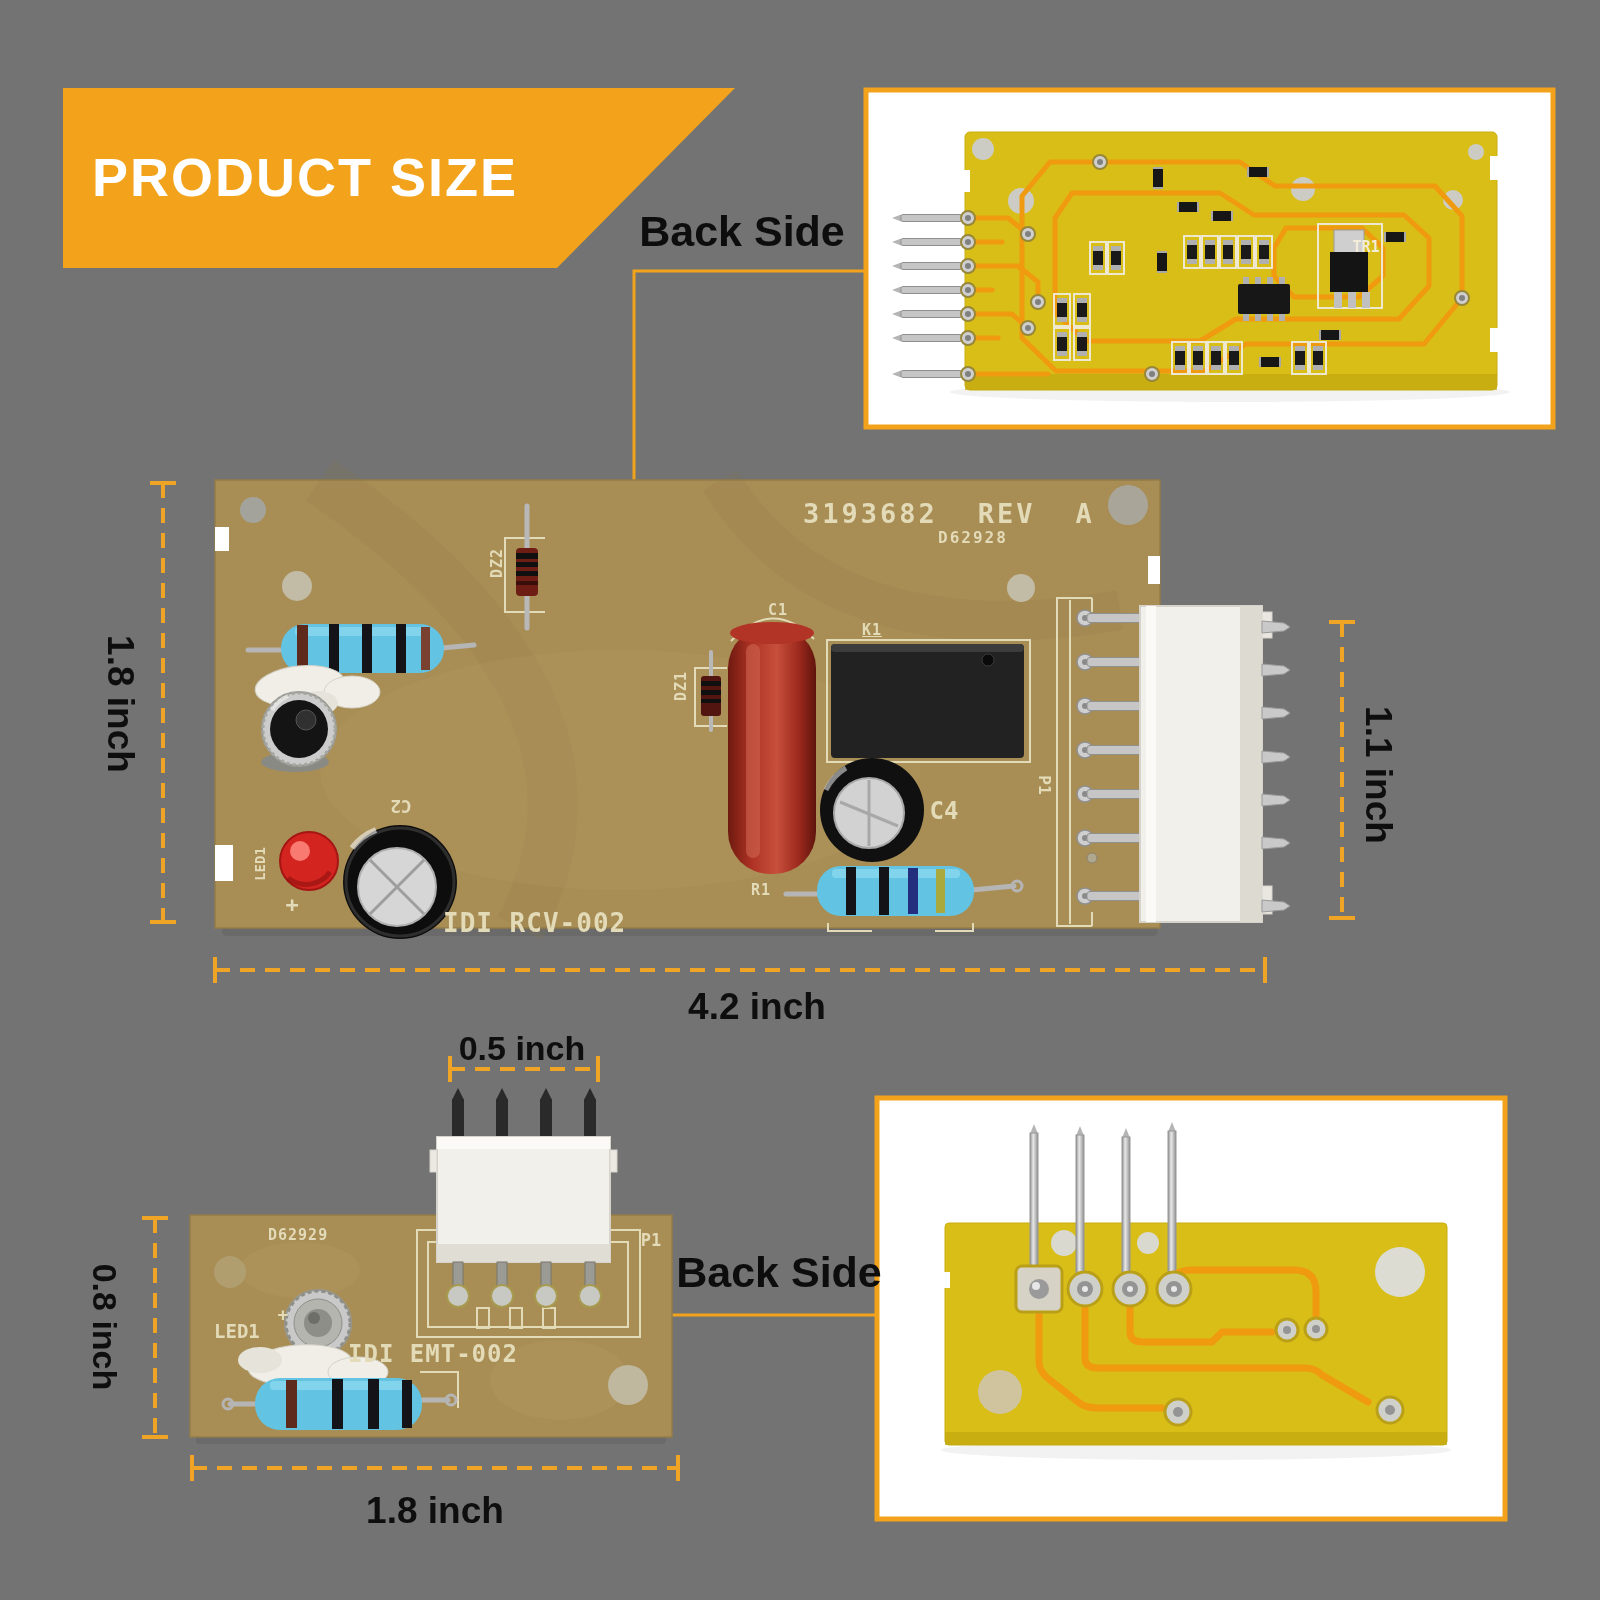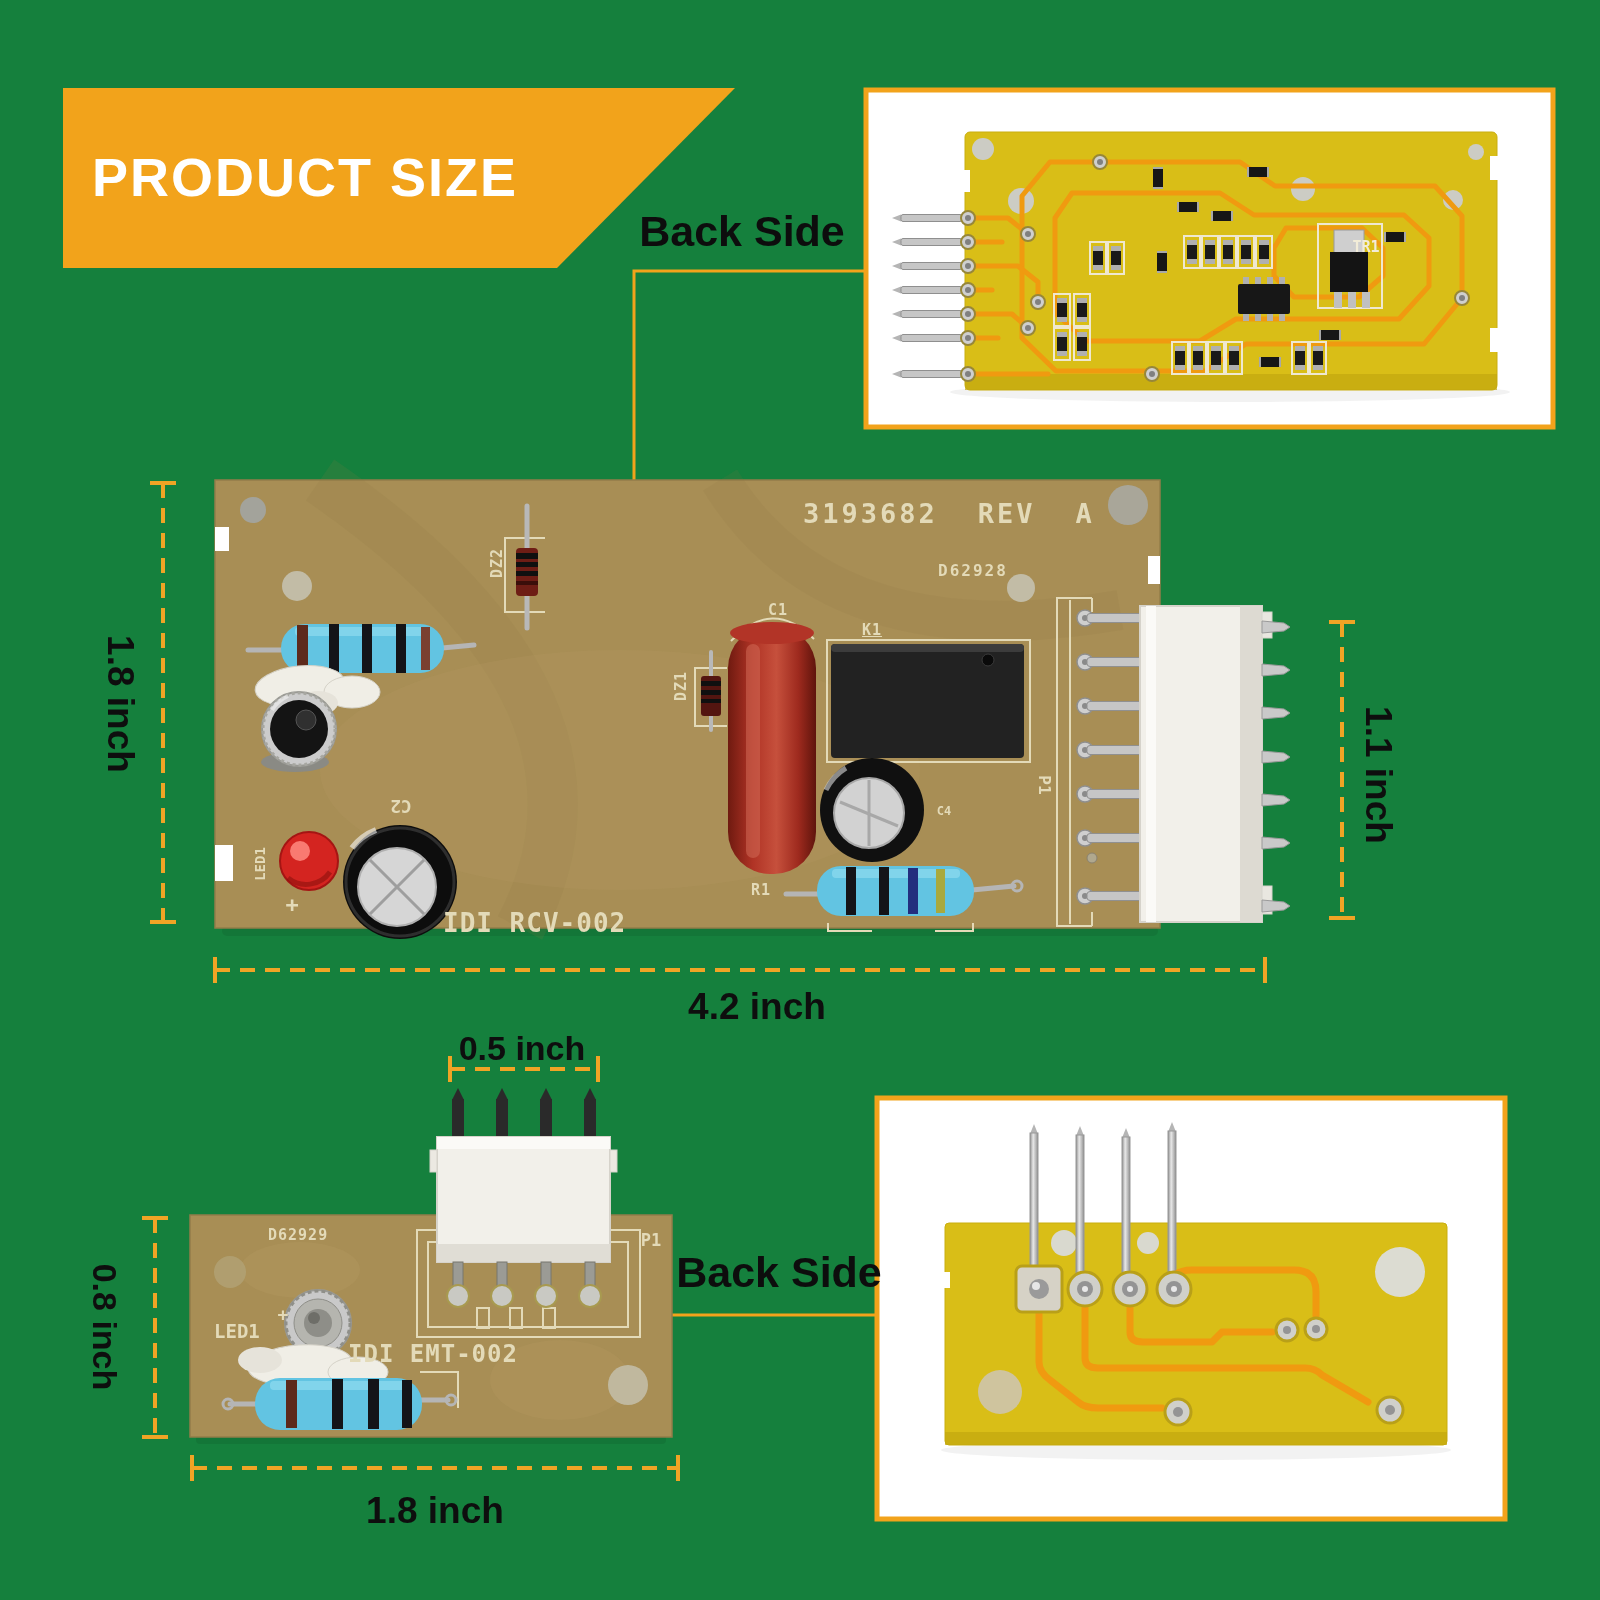--- a/index.html
+++ b/index.html
@@ -1,16 +1,16 @@
 <!DOCTYPE html>
 <html><head>
 <meta charset="utf-8">
 <style>
   html,body{margin:0;padding:0;background:#fff;}
-  #stage{position:relative;width:1600px;height:1600px;background:#15803d;overflow:hidden;
+  #stage{position:relative;width:1600px;height:1600px;background:#737373;overflow:hidden;
          font-family:"Liberation Sans",sans-serif;}
   #art{position:absolute;left:0;top:0;}
   .t{position:absolute;white-space:nowrap;}
   .ctr{transform:translate(-50%,-50%);}
   .rot90{transform:translate(-50%,-50%) rotate(90deg);}
   .rotm90{transform:translate(-50%,-50%) rotate(-90deg);}
   .rot180{transform:translate(-50%,-50%) rotate(180deg);}
   .banner-title{left:92px;top:146px;font-size:54px;font-weight:bold;color:#fff;letter-spacing:2px;}
   .backside{font-size:43px;font-weight:bold;color:#0d0d0d;}
   .dim{font-size:37px;font-weight:bold;color:#0e0e0e;}
@@ -466,28 +466,28 @@
 <div class="t rot90 dim" style="left:1378px;top:775px;">1.1 inch</div>
 <div class="t ctr dim-sm" style="left:522px;top:1032px;margin-top:16px;">0.5 inch</div>
 <div class="t rot90 dim-sm" style="left:104px;top:1327px;">0.8 inch</div>
 <div class="t ctr dim" style="left:435px;top:1511px;">1.8 inch</div>
 
 <div class="t silk pn">
   <span>3193682</span>
   <span>REV</span>
   <span>A</span>
 </div>
-<div class="t silk silk16" style="left:938px;top:561px;text-align:right;">D62928</div>
+<div class="t silk silk16" style="left:938px;top:528px;text-align:right;">D62928</div>
 
 <div class="t silk silk15 rotm90" style="left:497px;top:563px;">DZ2</div>
 <div class="t silk silk15 ctr" style="left:770px;top:610px;margin-left:8px;">C1</div>
 <div class="t silk silk15 rotm90" style="left:681px;top:686px;">DZ1</div>
 <div class="t silk silk15 ctr" style="left:872px;top:630px;text-decoration:underline;">K1</div>
 <div class="t silk rot180" style="left:401px;top:806px;font-size:18px;">C2</div>
-<div class="t silk ctr" style="left:944px;top:811px;font-size:12px;">C4</div>
+<div class="t silk ctr" style="left:944px;top:811px;font-size:24px;">C4</div>
 <div class="t silk silk15 ctr" style="left:761px;top:890px;">R1</div>
 <div class="t silk rot90" style="left:1044px;top:785px;font-size:16px;">P1</div>
 <div class="t silk rotm90" style="left:260px;top:864px;font-size:14px;">LED1</div>
 <div class="t silk ctr" style="left:292px;top:904px;font-size:22px;">+</div>
 <div class="t silk" style="left:443px;top:886px;font-size:26px;letter-spacing:1px;margin-top:22px;">IDI RCV-002</div>
 
 <div class="t silk silk15" style="left:268px;top:1226px;">D62929</div>
 <div class="t silk ctr" style="left:651px;top:1240px;font-size:17px;">P1</div>
 <div class="t silk" style="left:214px;top:1320px;font-size:19px;">LED1</div>
 <div class="t silk ctr" style="left:283px;top:1314px;font-size:18px;">+</div>

